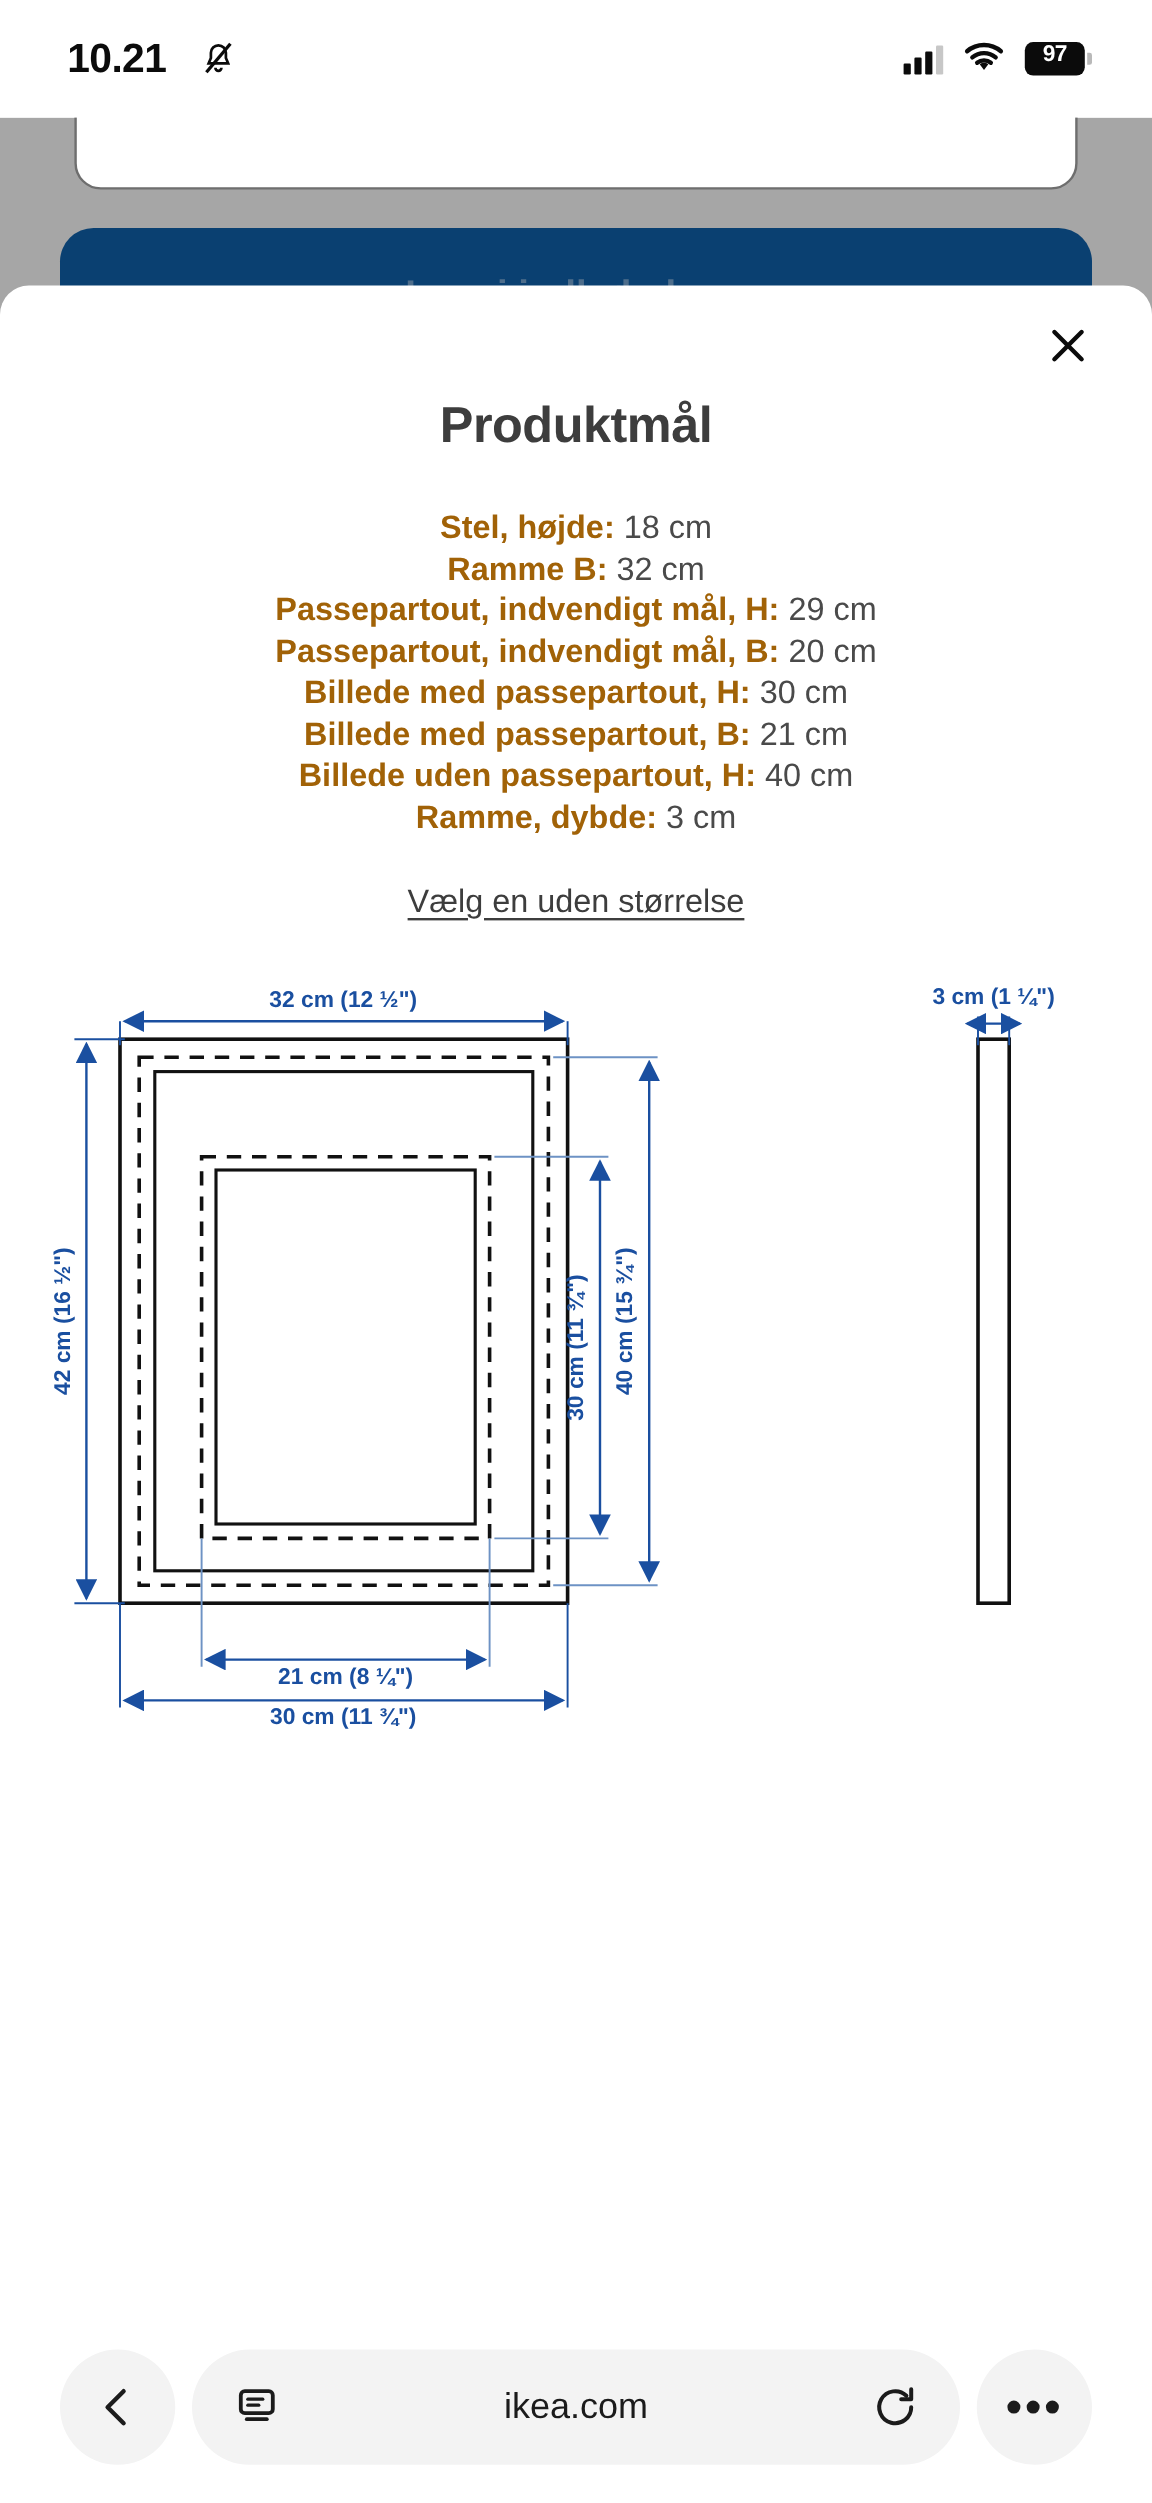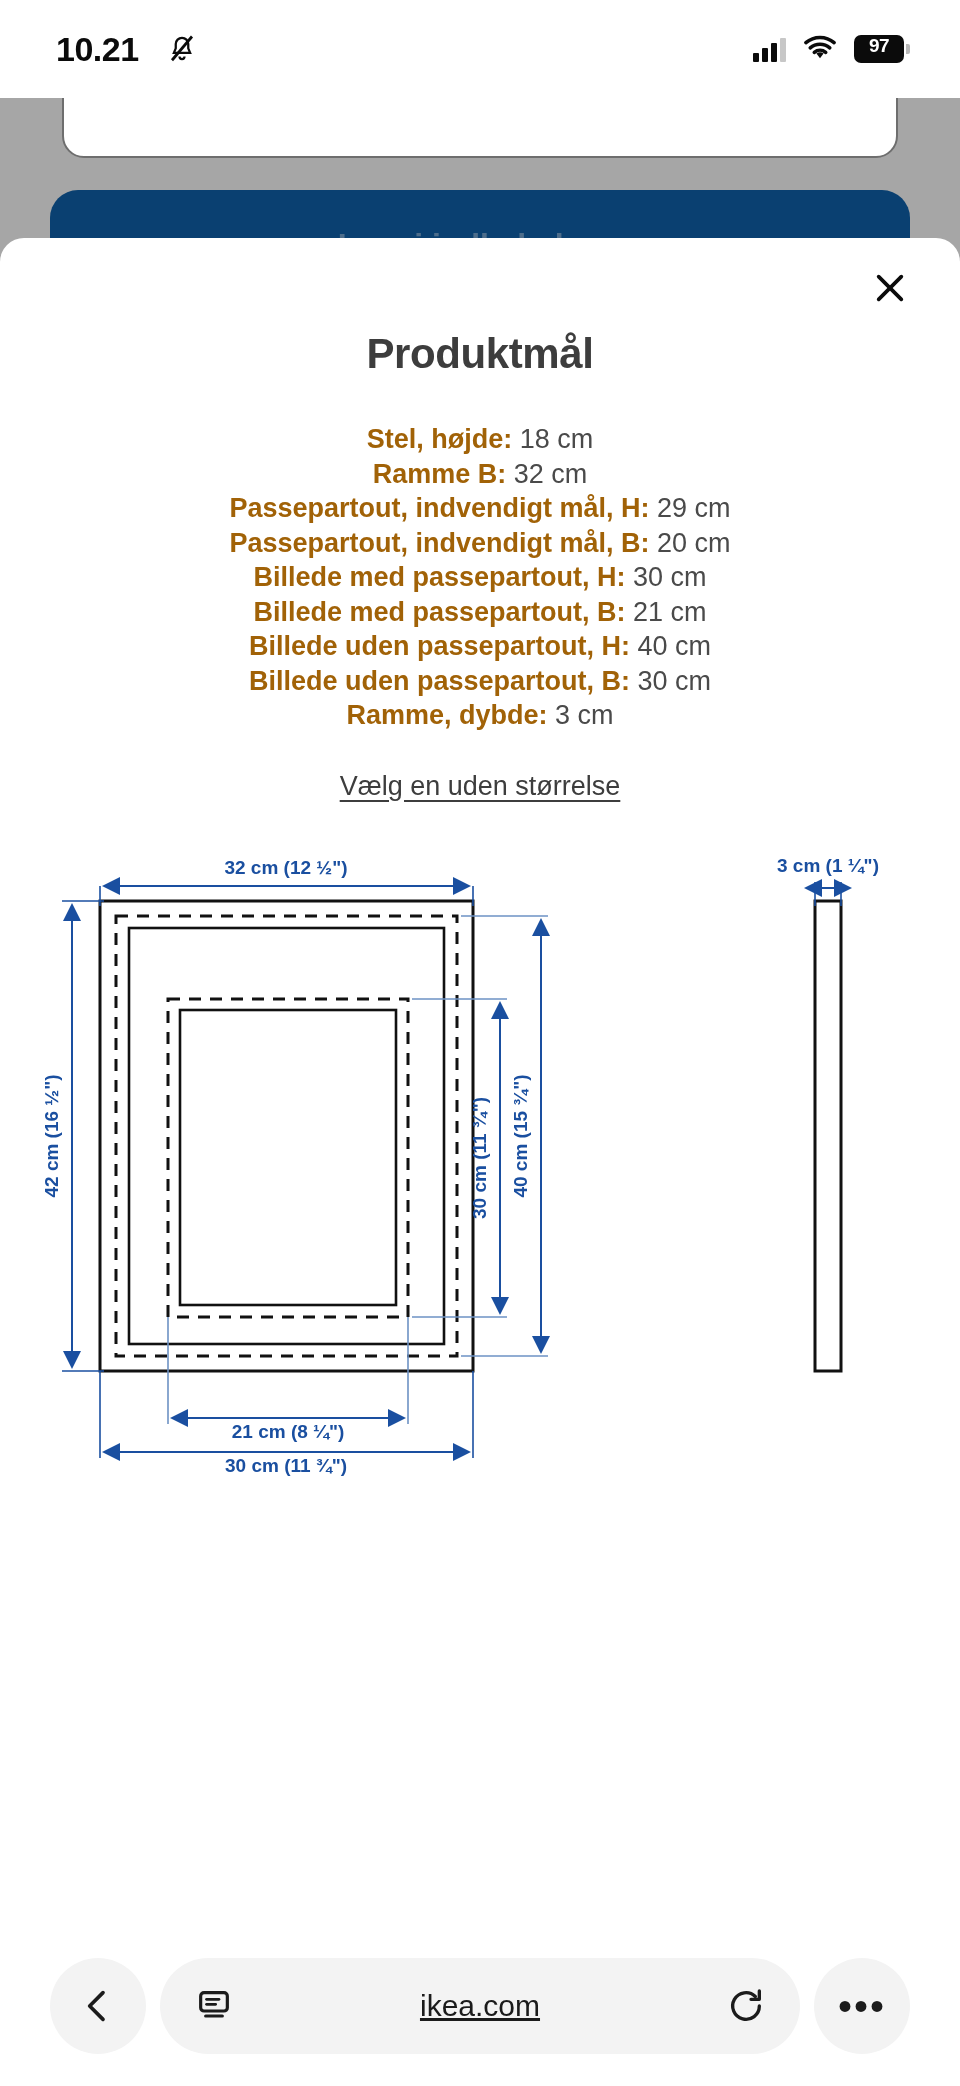--- a/index.html
+++ b/index.html
@@ -102,21 +102,21 @@
     width: 96px; height: 96px; border-radius: 50%;
     background: #f3f3f3; display:flex; align-items:center; justify-content:center;
     cursor: pointer; flex: none;
   }
   .bb-pill {
     flex: 1; height: 96px; margin: 0 14px; border-radius: 48px;
     background: #f3f3f3; display: flex; align-items: center;
     padding: 0 34px; cursor: pointer; position: relative;
   }
   .bb-url {
-    flex: 1; text-align: center; font-size: 30px; color: #1b1b1b; text-decoration: underline;
+    flex: 1; text-align: center; font-size: 30px; color: #1b1b1b;
   }
   .bb-dots { font-size: 40px; color: #1b1b1b; line-height: 0.6; letter-spacing: 2px; }
   .bb-icon { width: 40px; height: 40px; display:block; }
 </style>
 </head>
 <body>
 
 <div class="backdrop">
   <div class="bg-card"></div>
   <div class="bg-button">
@@ -165,21 +165,20 @@
     <div class="sheet-title">Produktmål</div>
 
     <div class="spec-list">
       <div class="spec-row"><span class="k">Stel, højde:</span> <span class="v">18 cm</span></div>
       <div class="spec-row"><span class="k">Ramme B:</span> <span class="v">32 cm</span></div>
       <div class="spec-row"><span class="k">Passepartout, indvendigt mål, H:</span> <span class="v">29 cm</span></div>
       <div class="spec-row"><span class="k">Passepartout, indvendigt mål, B:</span> <span class="v">20 cm</span></div>
       <div class="spec-row"><span class="k">Billede med passepartout, H:</span> <span class="v">30 cm</span></div>
       <div class="spec-row"><span class="k">Billede med passepartout, B:</span> <span class="v">21 cm</span></div>
       <div class="spec-row"><span class="k">Billede uden passepartout, H:</span> <span class="v">40 cm</span></div>
-      <div class="spec-row"><span class="k">Billede uden passepartout, B:</span> <span class="v">30 cm</span></div>
       <div class="spec-row"><span class="k">Ramme, dybde:</span> <span class="v">3 cm</span></div>
     </div>
 
     <a class="size-link">Vælg en uden størrelse</a>
   </div>
 
   <div class="drawing">
     <svg viewBox="0 0 960 660" xmlns="http://www.w3.org/2000/svg">
       <g stroke="#1a4fa0" fill="none" stroke-width="2">
 

